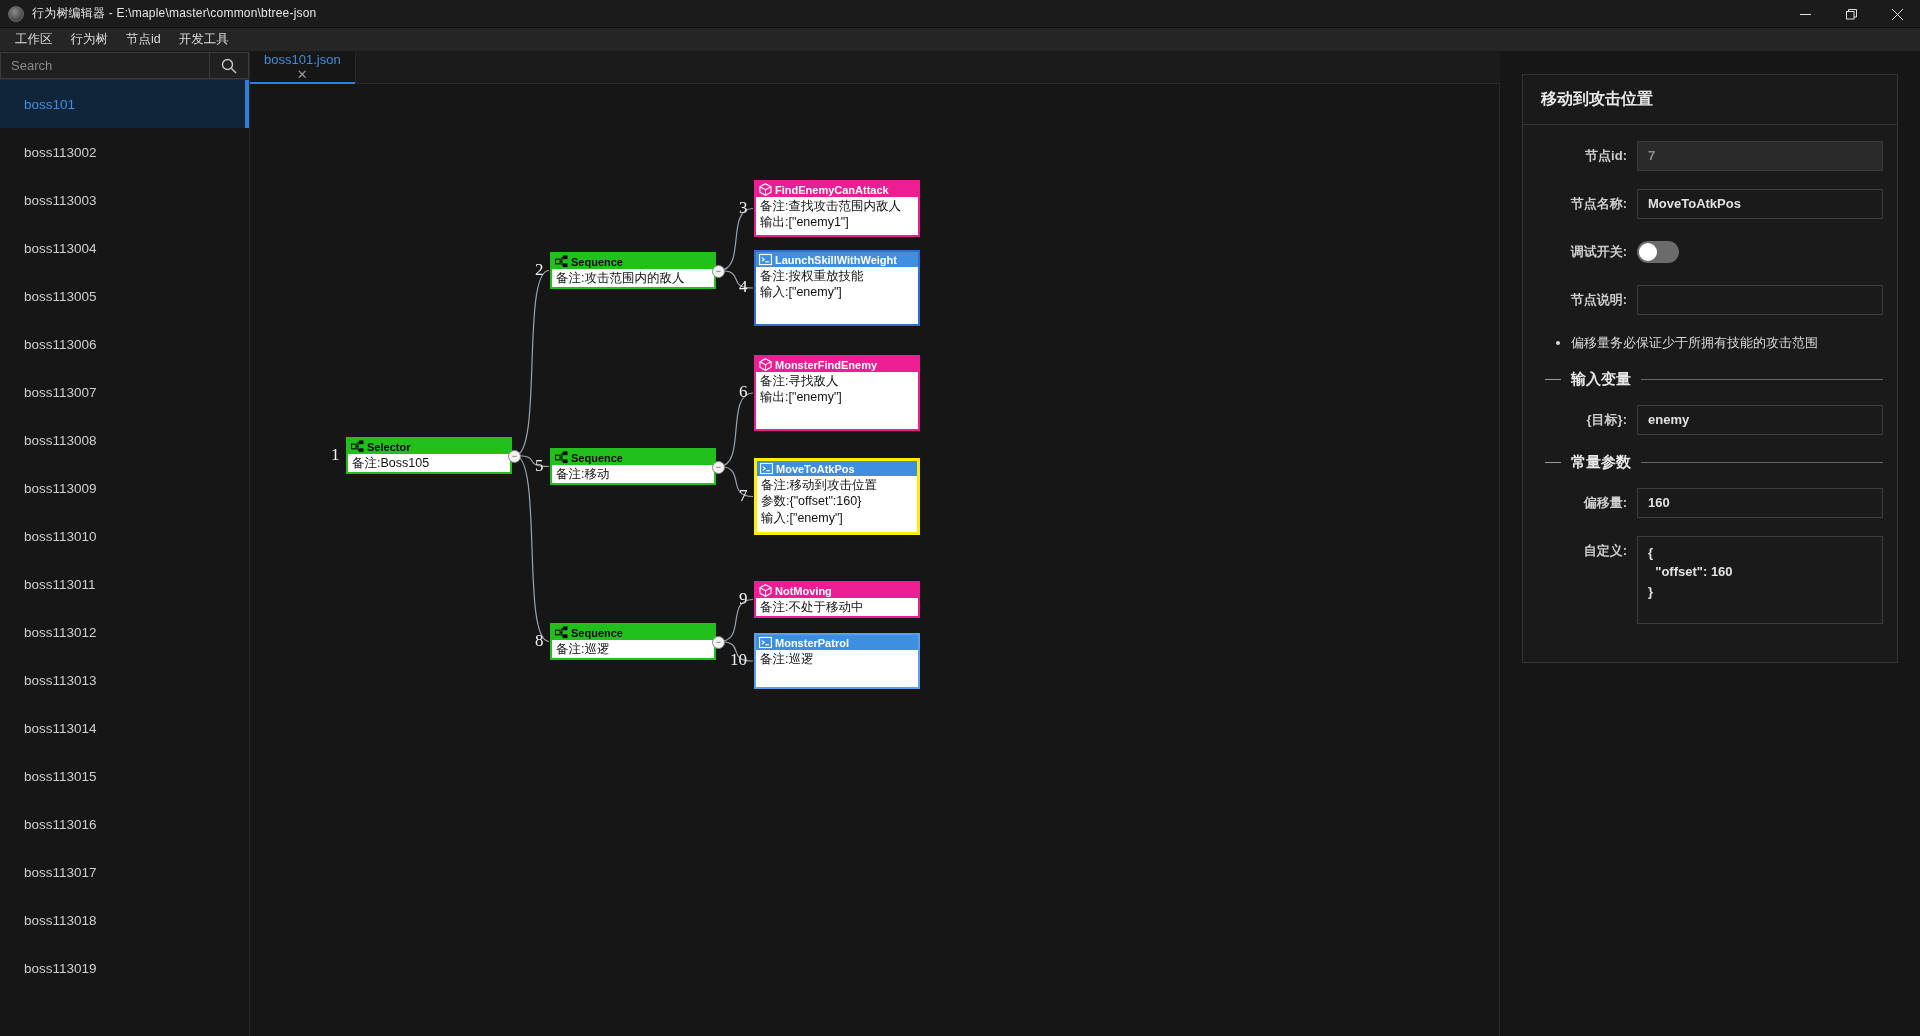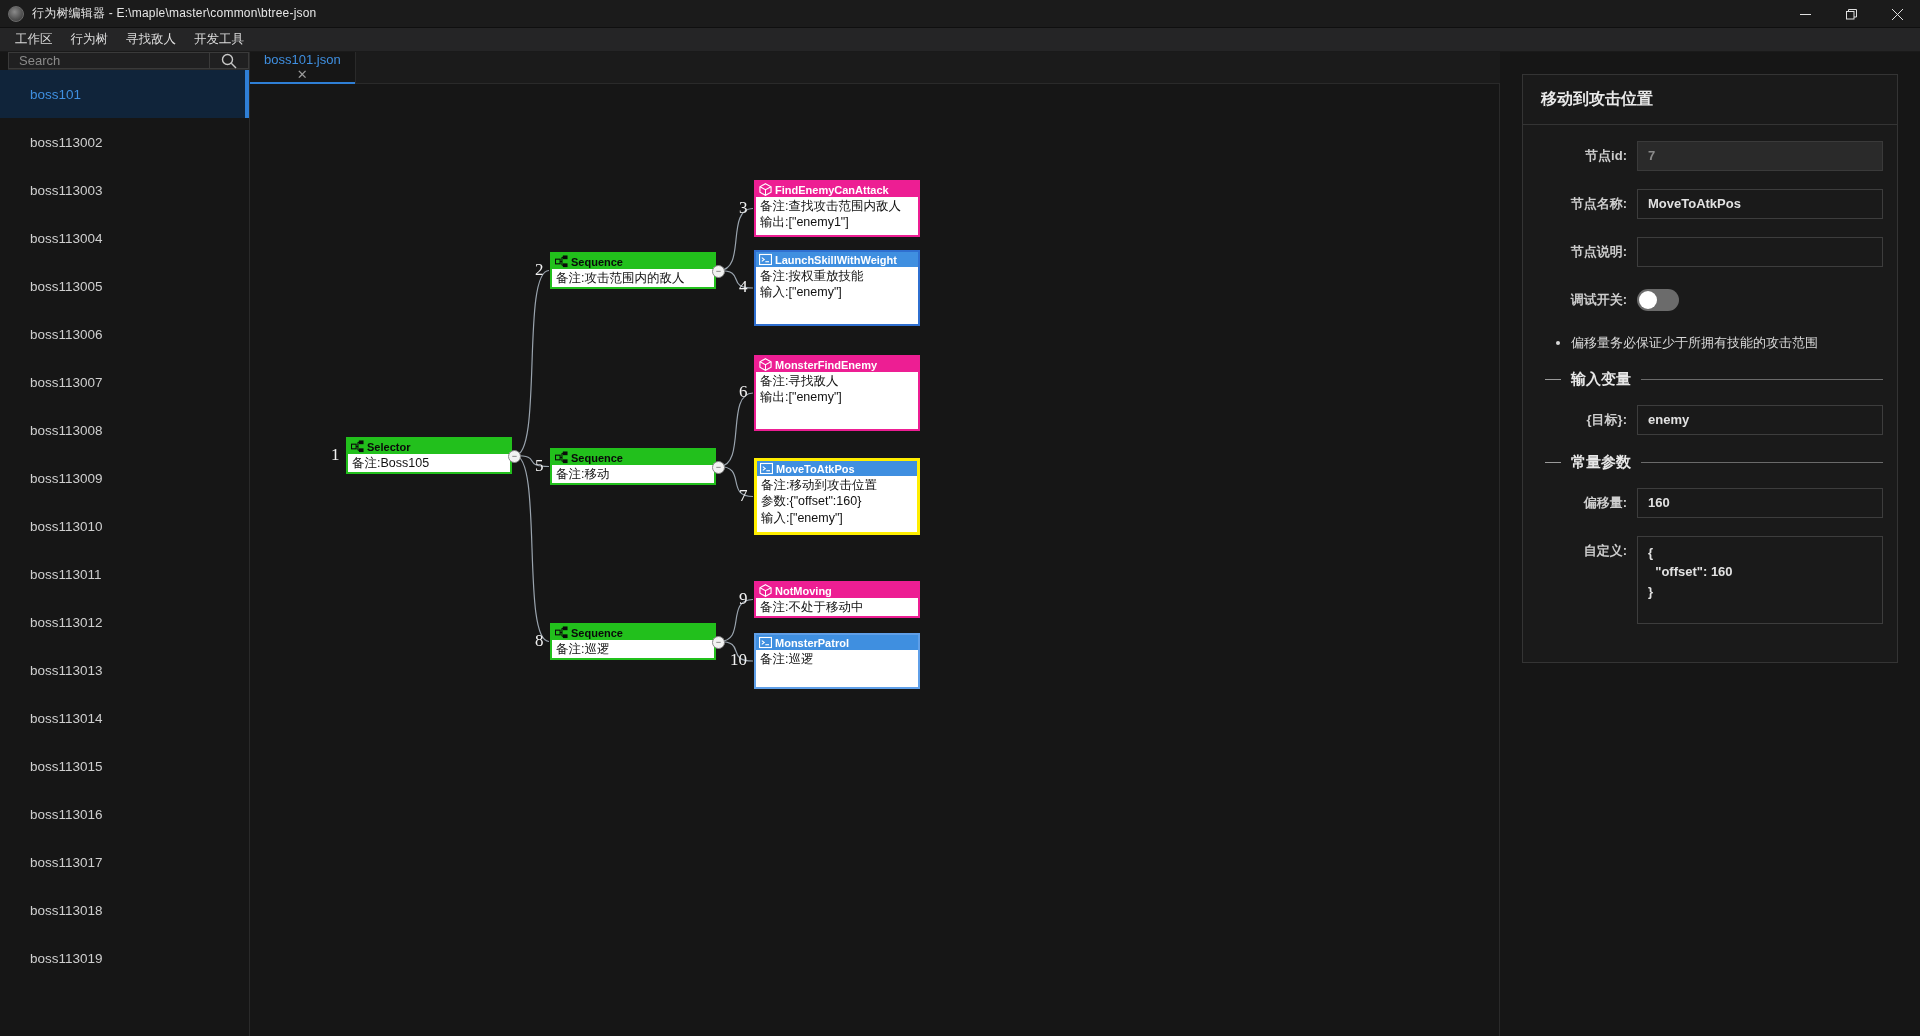--- a/index.html
+++ b/index.html
@@ -39,34 +39,34 @@
     font-size: 12.5px; color: #dcdcdc; padding: 3px 9px; white-space: nowrap;
   }
   
   #body-wrap { display: flex; height: calc(1036px - 28px - 24px); }
   
   #sidebar {
     width: 250px; background: #161616; flex: none;
     border-right: 1px solid #2a2a2a;
     display: flex; flex-direction: column; position: relative;
   }
-  #search-row { display: flex; height: 18px; border-bottom: 1px solid #2b2b2b; margin-left: 8px; }
+  #search-row { display: flex; height: 28px; border-bottom: 1px solid #2b2b2b; }
   #search-input {
     flex: 1; background: #202021; border: 1px solid #3a3a3a; border-right: none;
     color: #d4d4d4; font-size: 13px; padding: 0 10px; outline: none;
     font-family: inherit;
   }
   #search-input::placeholder { color: #8a8a8a; }
   #search-btn {
     width: 40px; background: #202021; border: 1px solid #3a3a3a;
     display: flex; align-items: center; justify-content: center;
   }
   #file-list { flex: 1; overflow: hidden; }
   .file-item {
-    height: 48px; display: flex; align-items: center; padding-left: 30px;
+    height: 48px; display: flex; align-items: center; padding-left: 24px;
     font-size: 13.5px; color: #cfcfcf; position: relative;
   }
   .file-item.selected { background: #10243a; color: #3f8fe0; }
   .file-item.selected::after {
     content: ""; position: absolute; right: 0; top: 0; bottom: 0;
     width: 4px; background: #2f7fd6;
   }
   
   #center { flex: 1; display: flex; flex-direction: column; min-width: 0; background: #161616; }
   #tabbar { height: 32px; background: #1b1b1b; display: flex; align-items: stretch; border-bottom: 1px solid #2a2a2a; }
@@ -172,21 +172,21 @@
         <line x1="0" y1="0" x2="11" y2="11" stroke="#e0e0e0" stroke-width="1"></line>
         <line x1="11" y1="0" x2="0" y2="11" stroke="#e0e0e0" stroke-width="1"></line>
       </svg>
     </div>
   </div>
 </div>
 
 <div id="menubar">
   <div class="menu-item">工作区</div>
   <div class="menu-item">行为树</div>
-  <div class="menu-item">寻找敌人</div>
+  <div class="menu-item">节点id</div>
   <div class="menu-item">开发工具</div>
 </div>
 
 <div id="body-wrap">
 
   <div id="sidebar">
     <div id="search-row">
       <input id="search-input" type="text" placeholder="Search" style="">
       <div id="search-btn">
         <svg width="16" height="16" viewBox="0 0 16 16">
@@ -454,29 +454,29 @@
           <div class="form-label">节点id:</div>
           <div class="form-field readonly">7</div>
         </div>
 
         <div class="form-row">
           <div class="form-label">节点名称:</div>
           <div class="form-field">MoveToAtkPos</div>
         </div>
 
         <div class="form-row">
-          <div class="form-label">节点说明:</div>
-          <div class="form-field"></div>
-        </div>
-
-        <div class="form-row">
           <div class="form-label">调试开关:</div>
           <div class="toggle">
               <div class="knob"></div>
             </div>
+        </div>
+
+        <div class="form-row">
+          <div class="form-label">节点说明:</div>
+          <div class="form-field"></div>
         </div>
 
         <ul class="note-list">
           <li>偏移量务必保证少于所拥有技能的攻击范围</li>
         </ul>
 
         <div class="section-head">
           <div class="section-dash"></div>
           <div class="section-title">输入变量</div>
           <div class="section-rule"></div>

